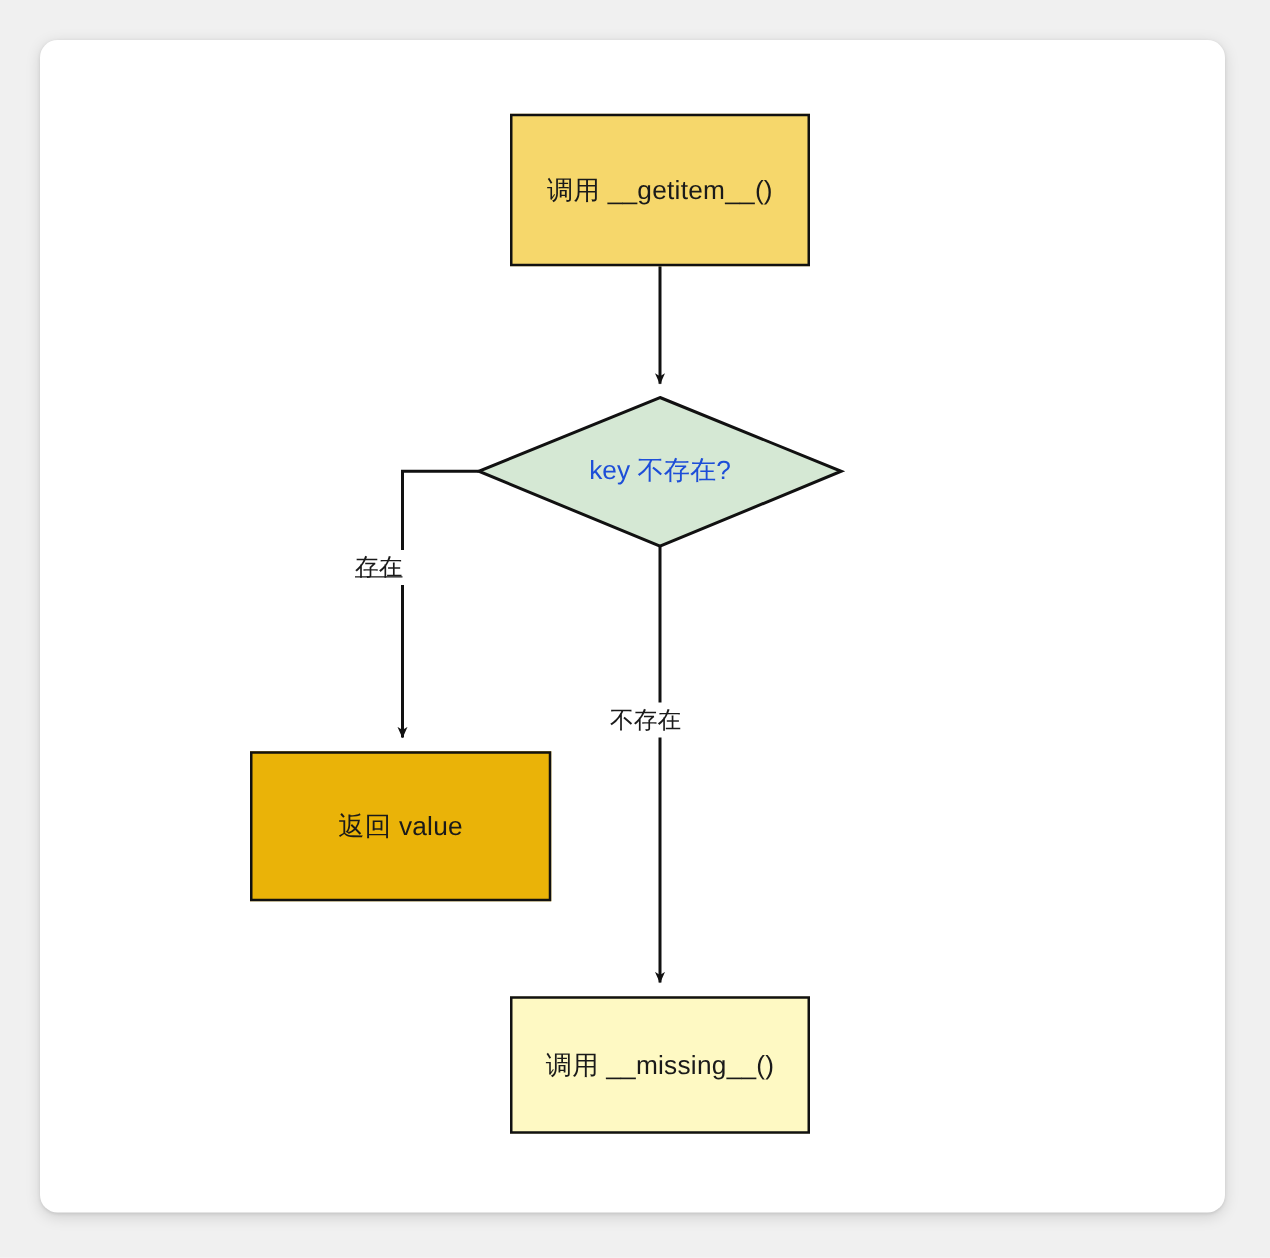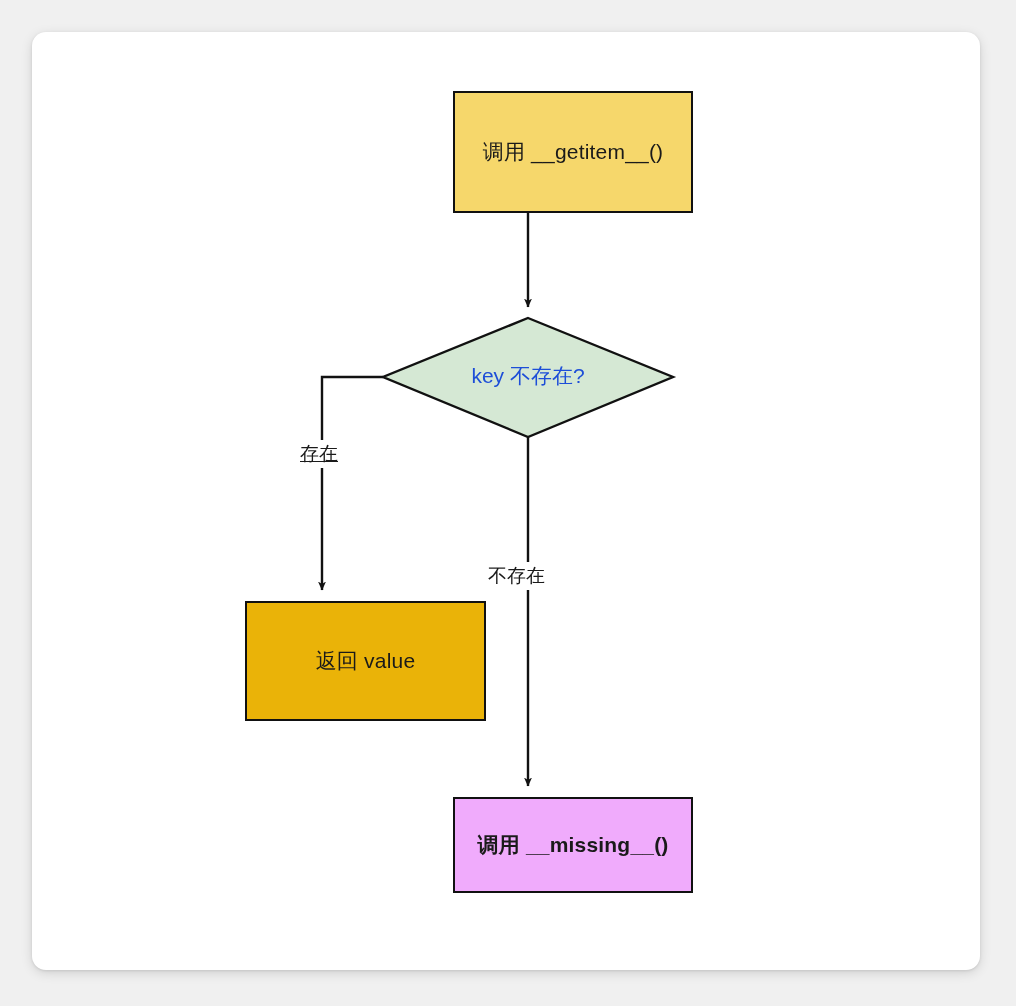--- a/index.html
+++ b/index.html
@@ -35,21 +35,20 @@
     width: 1016px;
     height: 1006px;
   }
   .node-box {
     position: absolute;
     box-sizing: border-box;
     border: 2px solid #111111;
     display: flex;
     align-items: center;
     justify-content: center;
-    margin-left: 45px;
   }
   .node-label {
     font-size: 21px;
     color: #1a1a1a;
     letter-spacing: 0.2px;
     white-space: nowrap;
   }
   .diamond-label {
     position: absolute;
     left: 383px;
@@ -95,21 +94,21 @@
   <div class="node-box" style="left:408px; top:91px; width:240px; height:122px; background:#f6d76b;">
     <span class="node-label">调用 __getitem__()</span>
   </div>
 
   <div class="diamond-label">key 不存在?</div>
 
   <div class="node-box" style="left:200px; top:601px; width:241px; height:120px; background:#eab308;">
     <span class="node-label">返回 value</span>
   </div>
 
-  <div class="node-box" style="left:408px; top:797px; width:240px; height:96px; background:#f0abfc;font-weight:bold;">
+  <div class="node-box" style="left:408px; top:797px; width:240px; height:110px; background:#fef9c3;">
     <span class="node-label">调用 __missing__()</span>
   </div>
 
-  <div class="edge-label" style="left:296px; top:440px;text-decoration:underline;">存在</div>
+  <div class="edge-label" style="left:280px; top:440px;text-decoration:underline;">存在</div>
 
   <div class="edge-label" style="left:484px; top:562px;">不存在</div>
 
 </div>
 
 </body></html>

